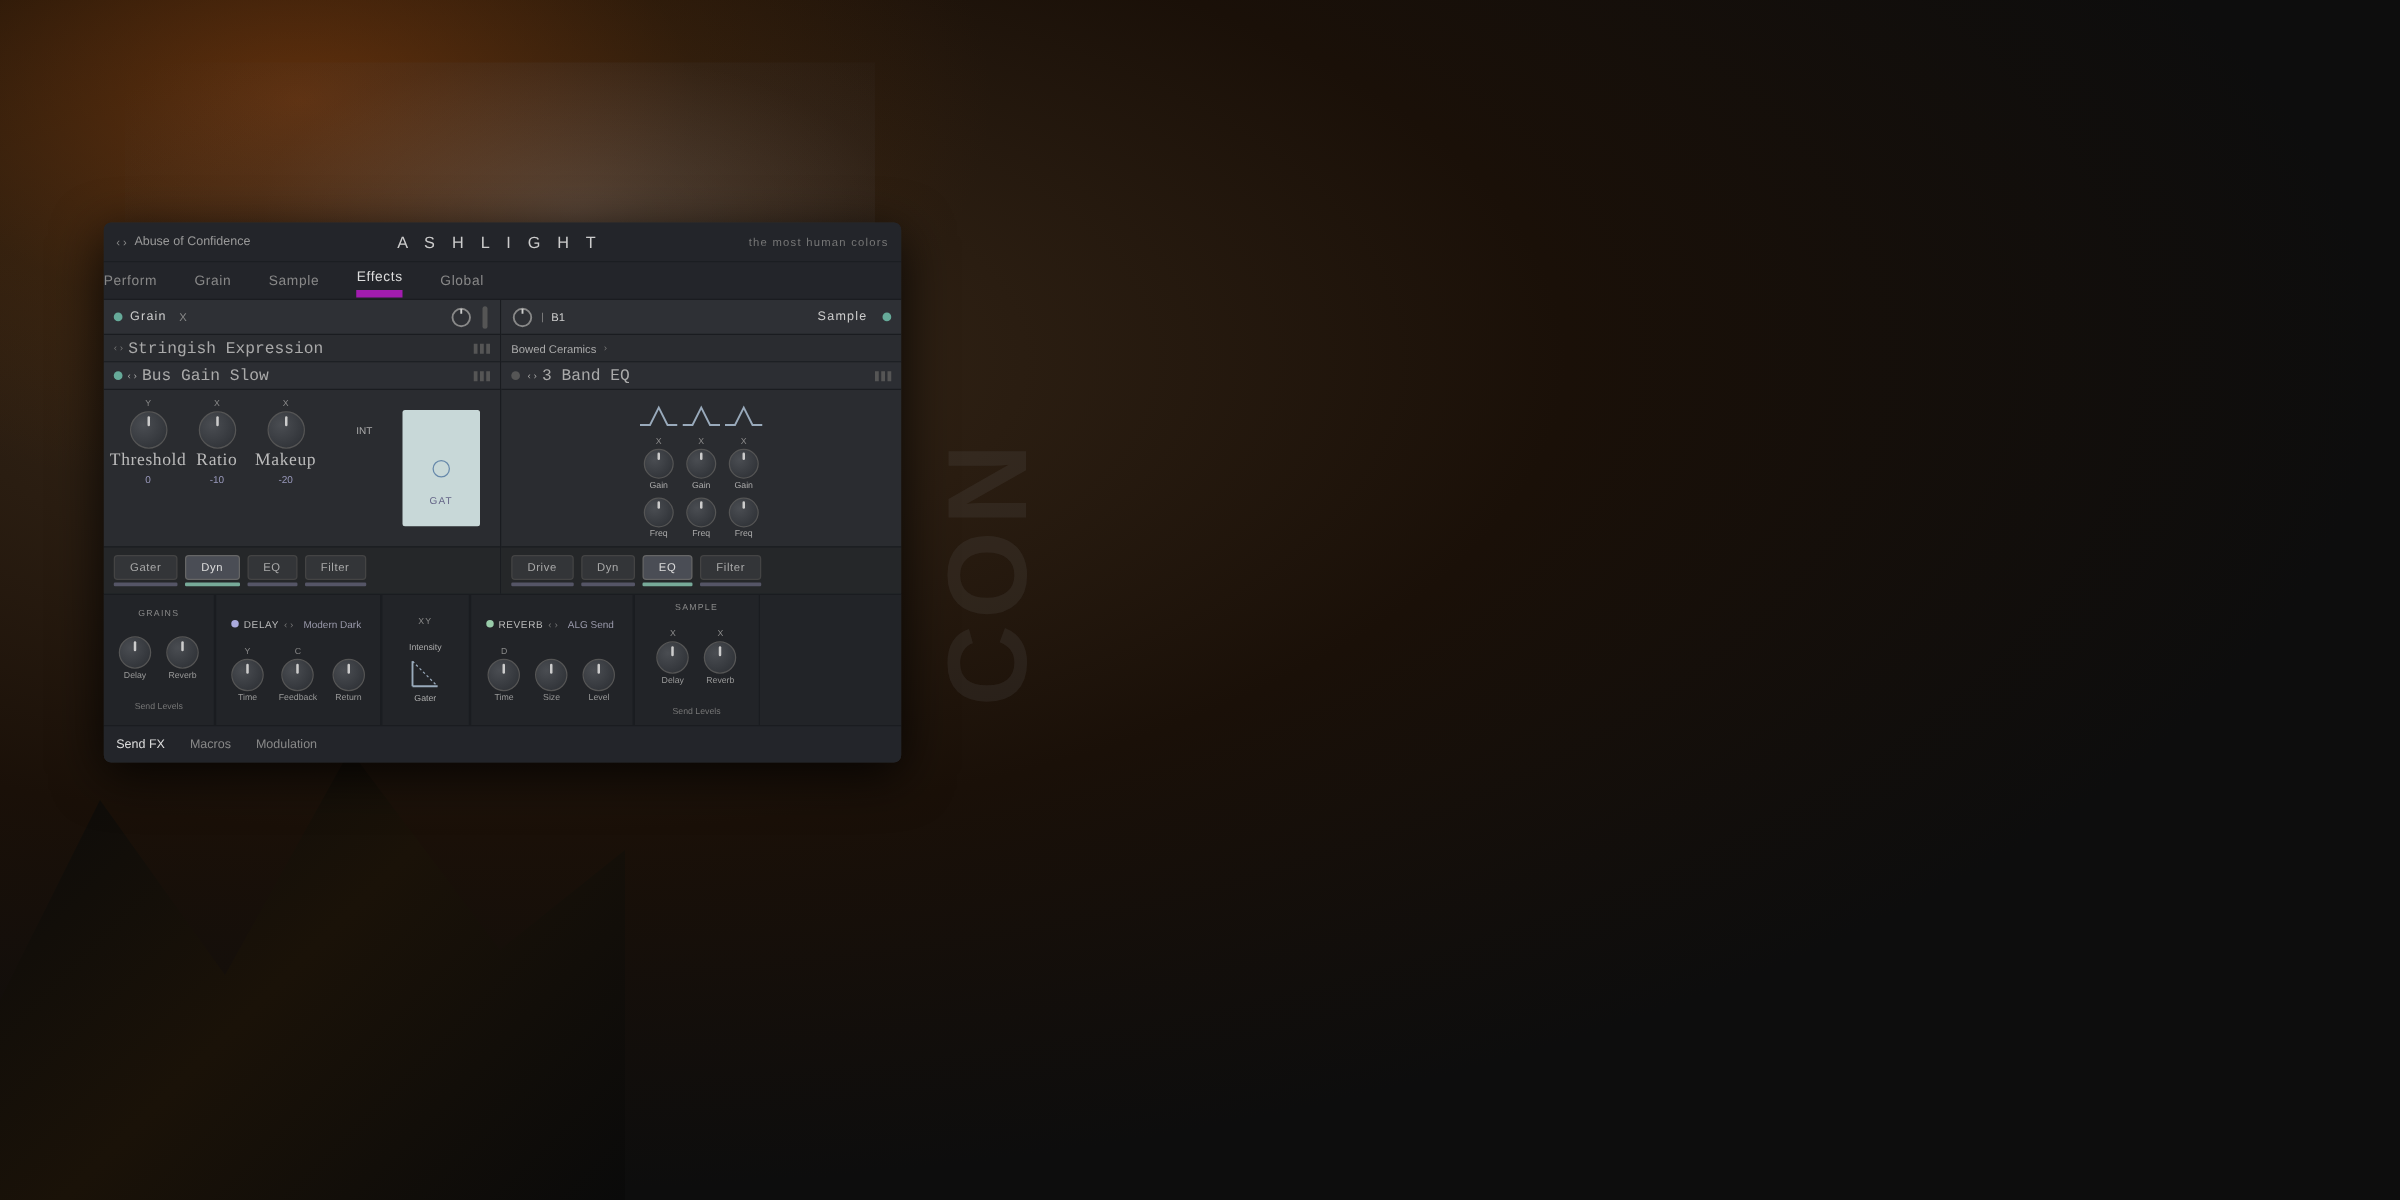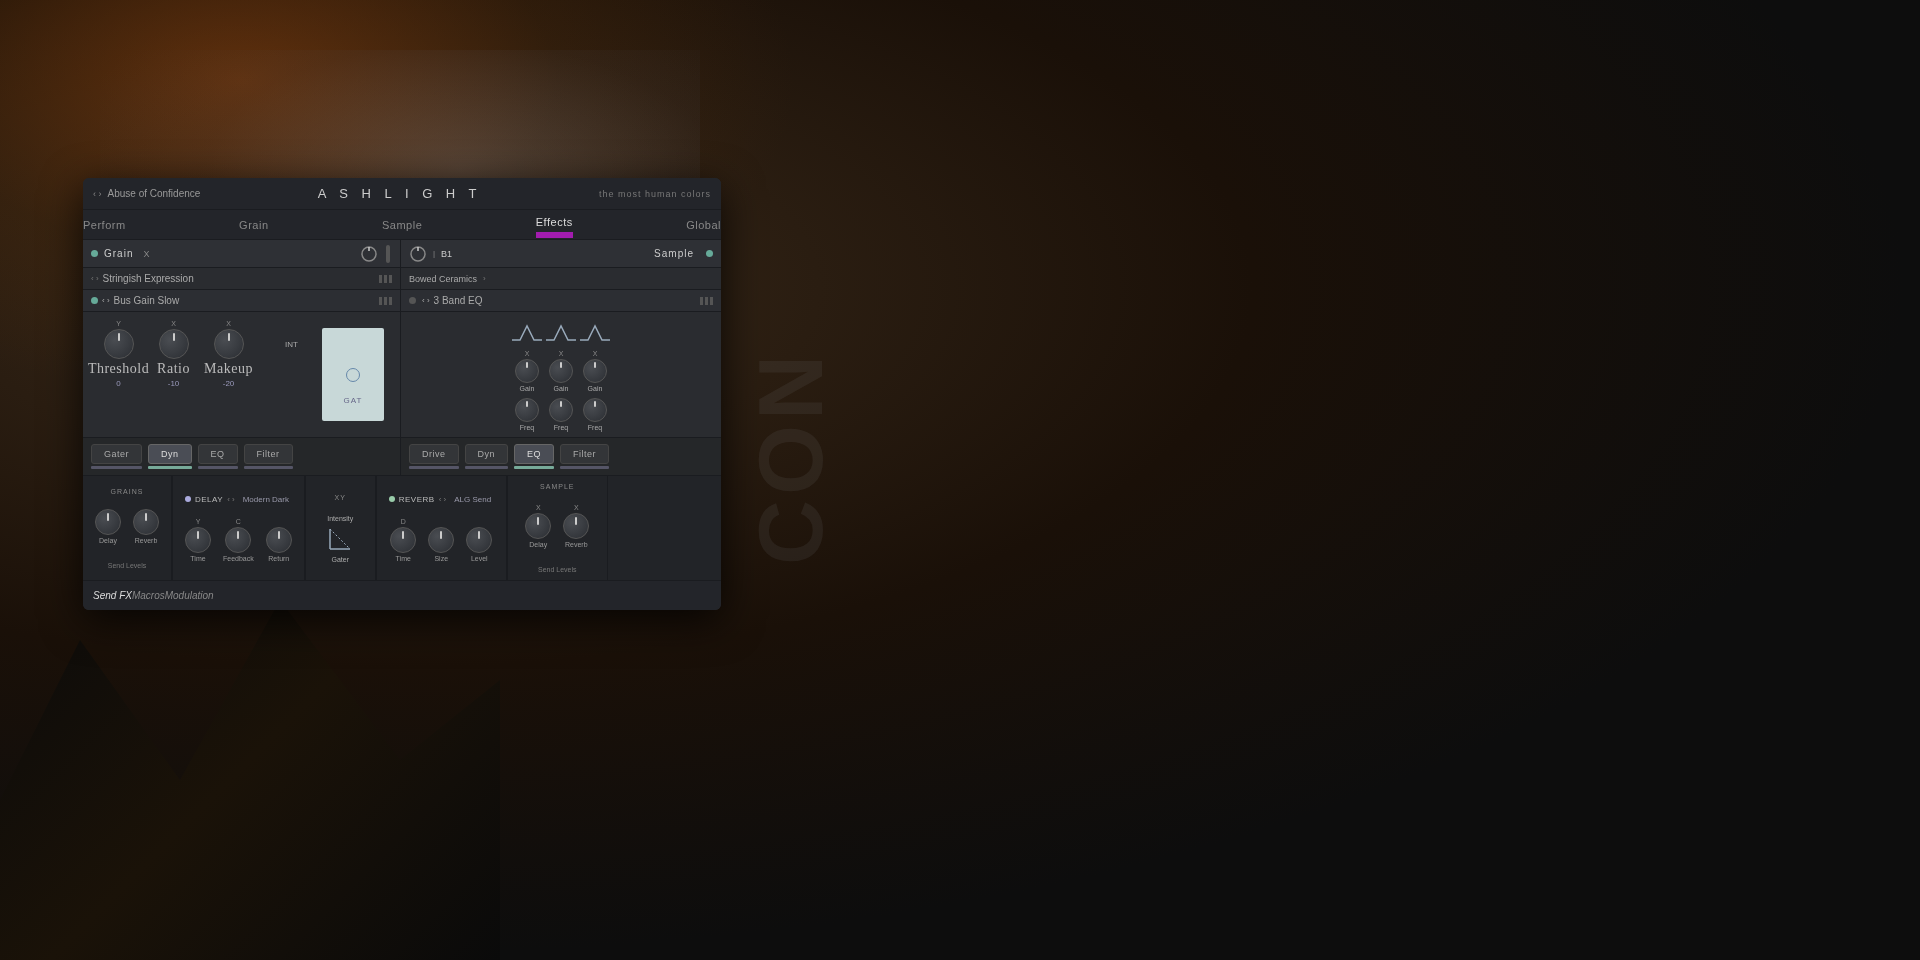--- a/index.html
+++ b/index.html
@@ -95,21 +95,21 @@
       color: #777;
       letter-spacing: 1px;
     }
 
     
     .nav-tabs {
       background: #23252a;
       height: 30px;
       display: flex;
       align-items: center;
-      justify-content: space-between;
+      justify-content: flex-start;
       gap: 30px;
       border-bottom: 1px solid #1a1c20;
     }
 
     .nav-tab {
       font-size: 11px;
       color: #888;
       cursor: pointer;
       padding: 4px 0;
       letter-spacing: 0.5px;
@@ -163,22 +163,23 @@
       height: 22px;
       background: #2a2c30;
       display: flex;
       align-items: center;
       padding: 0 8px;
       gap: 4px;
       border-bottom: 1px solid #1a1c20;
     }
 
     .sub-title {
-      font-size: 10px;
+      font-size: 13px;
       color: #aaa;
+      font-family: Liberation Mono, monospace;
     }
 
     .sub-header-right {
       margin-left: auto;
       display: flex;
       gap: 2px;
     }
 
     .mini-bar {
       width: 3px;
@@ -376,22 +377,22 @@
       margin-top: 4px;
     }
 
     
     .bottom-tabs {
       height: 30px;
       background: #23252a;
       display: flex;
       align-items: center;
       padding: 0 10px;
+      gap: 20px;
       border-top: 1px solid #1a1c20;
-      font-style: italic;
     }
 
     .bottom-tab {
       font-size: 10px;
       color: #888;
       cursor: pointer;
     }
 
     .bottom-tab.active {
       color: #ddd;

